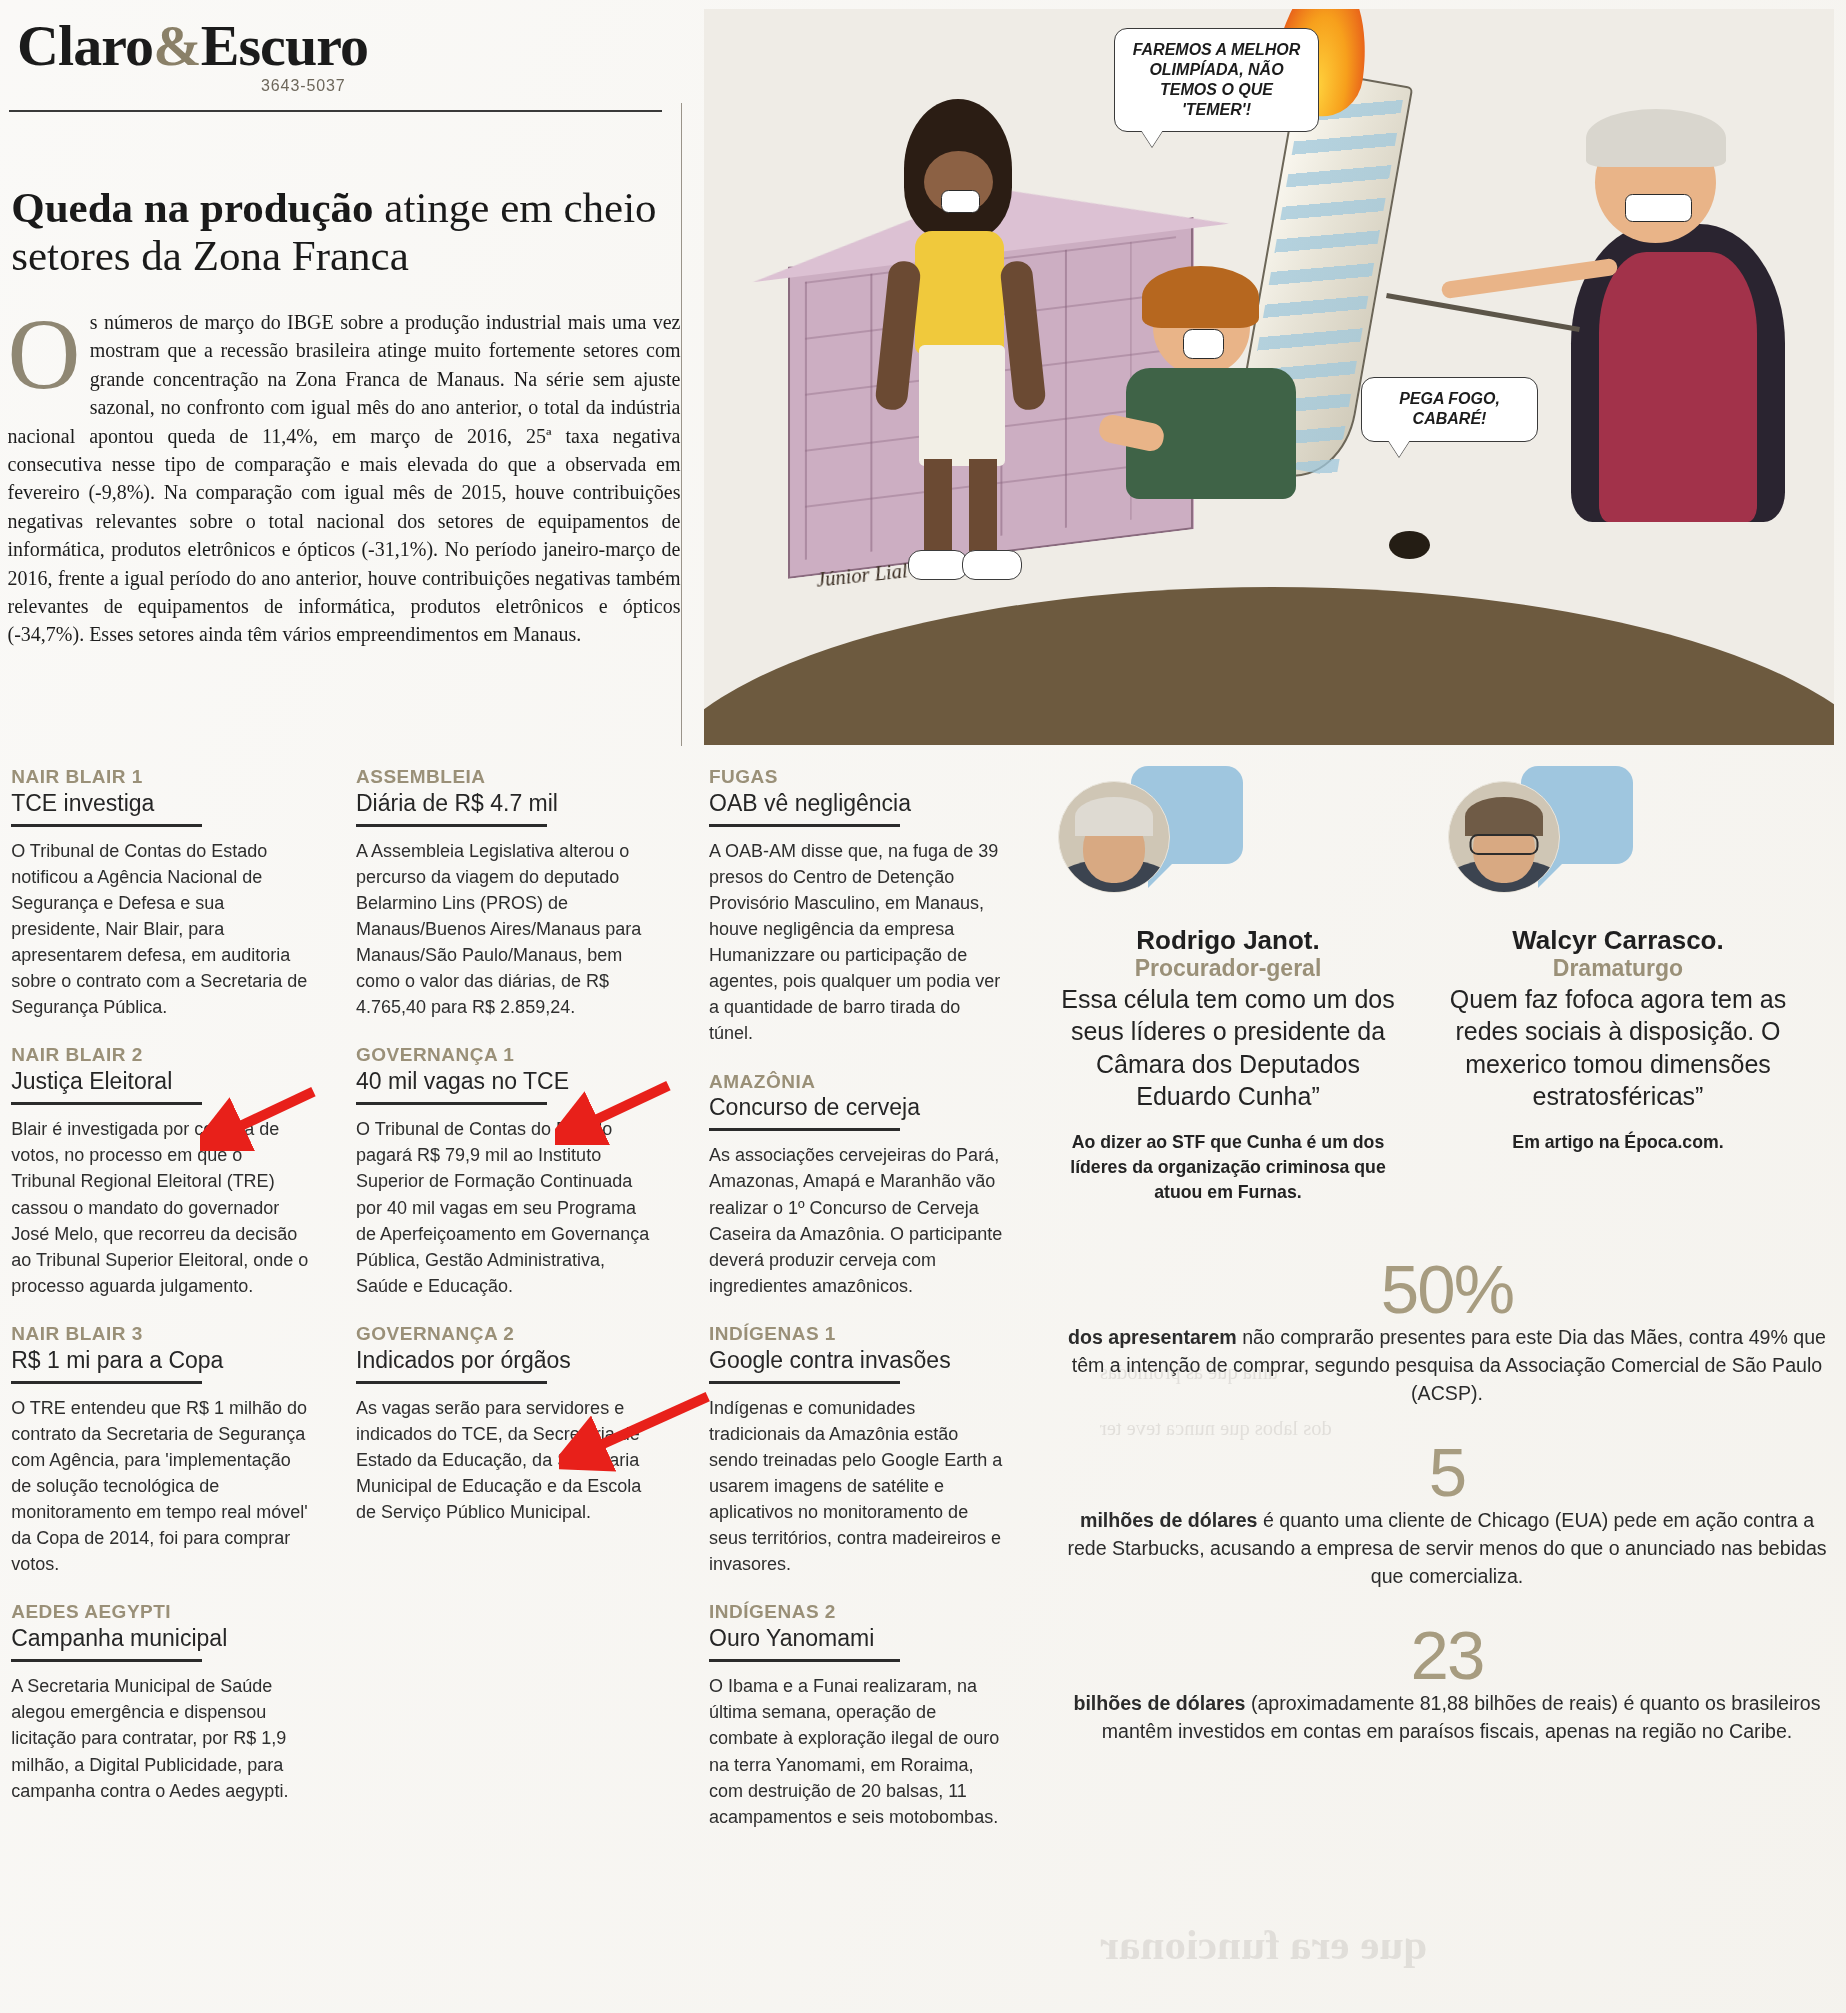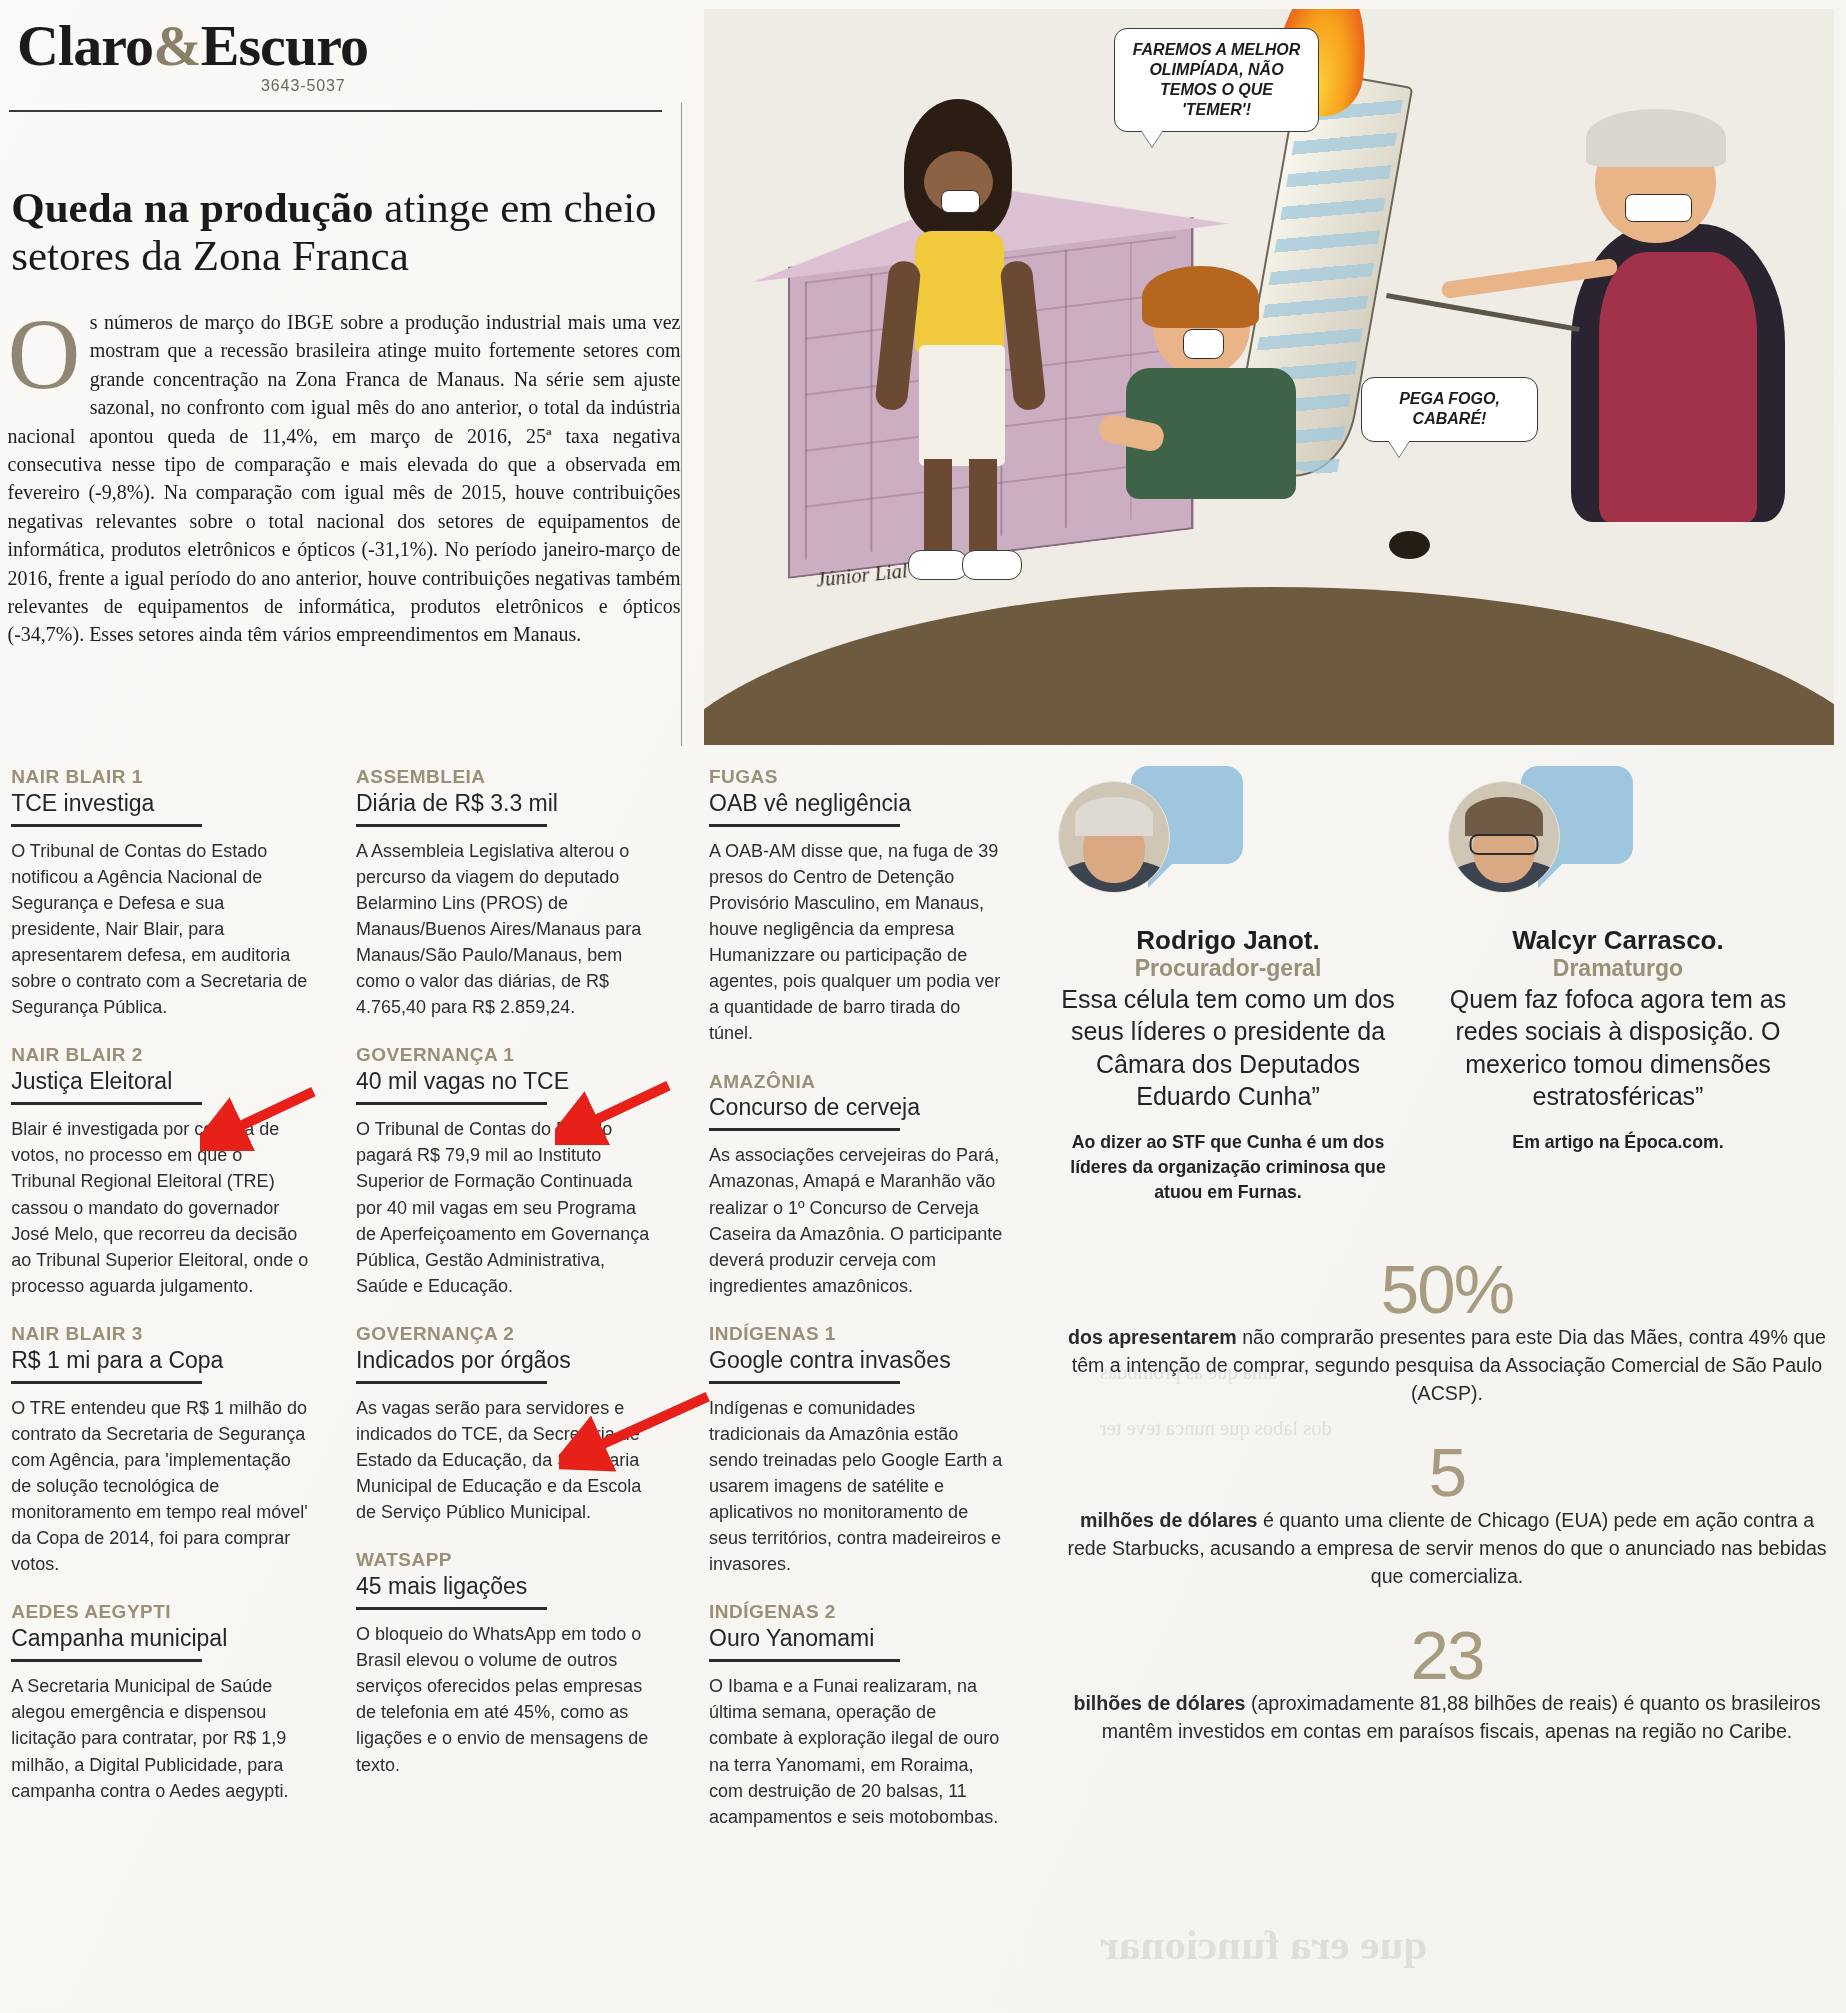--- a/index.html
+++ b/index.html
@@ -530,41 +530,35 @@
         <div class="kicker">AEDES AEGYPTI</div>
         <div class="subhead">Campanha municipal</div>
         <div class="rule"></div>
         <div class="body">A Secretaria Municipal de Saúde alegou emergência e dispensou licitação para contratar, por R$ 1,9 milhão, a Digital Publicidade, para campanha contra o Aedes aegypti.</div>
       </div>
     </div>
 
     <div class="col col2">
       <div class="item">
         <div class="kicker">ASSEMBLEIA</div>
-        <div class="subhead">Diária de R$ 3.3 mil</div>
+        <div class="subhead">Diária de R$ 4.7 mil</div>
         <div class="rule"></div>
         <div class="body">A Assembleia Legislativa alterou o percurso da viagem do deputado Belarmino Lins (PROS) de Manaus/Buenos Aires/Manaus para Manaus/São Paulo/Manaus, bem como o valor das diárias, de R$ 4.765,40 para R$ 2.859,24.</div>
       </div>
       <div class="item">
         <div class="kicker">GOVERNANÇA 1</div>
         <div class="subhead">40 mil vagas no TCE</div>
         <div class="rule"></div>
         <div class="body">O Tribunal de Contas do Estado pagará R$ 79,9 mil ao Instituto Superior de Formação Continuada por 40 mil vagas em seu Programa de Aperfeiçoamento em Governança Pública, Gestão Administrativa, Saúde e Educação.</div>
       </div>
       <div class="item">
         <div class="kicker">GOVERNANÇA 2</div>
         <div class="subhead">Indicados por órgãos</div>
         <div class="rule"></div>
         <div class="body">As vagas serão para servidores e indicados do TCE, da Secretaria de Estado da Educação, da Secretaria Municipal de Educação e da Escola de Serviço Público Municipal.</div>
-      </div>
-      <div class="item">
-        <div class="kicker">WATSAPP</div>
-        <div class="subhead">45 mais ligações</div>
-        <div class="rule"></div>
-        <div class="body">O bloqueio do WhatsApp em todo o Brasil elevou o volume de outros serviços oferecidos pelas empresas de telefonia em até 45%, como as ligações e o envio de mensagens de texto.</div>
       </div>
     </div>
 
     <div class="col col3">
       <div class="item">
         <div class="kicker">FUGAS</div>
         <div class="subhead">OAB vê negligência</div>
         <div class="rule"></div>
         <div class="body">A OAB-AM disse que, na fuga de 39 presos do Centro de Detenção Provisório Masculino, em Manaus, houve negligência da empresa Humanizzare ou participação de agentes, pois qualquer um podia ver a quantidade de barro tirada do túnel.</div>
       </div>

